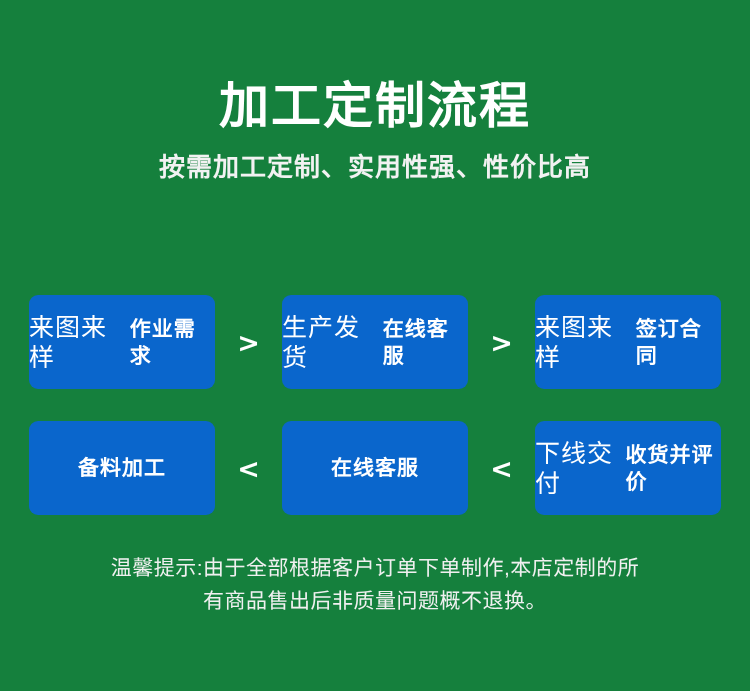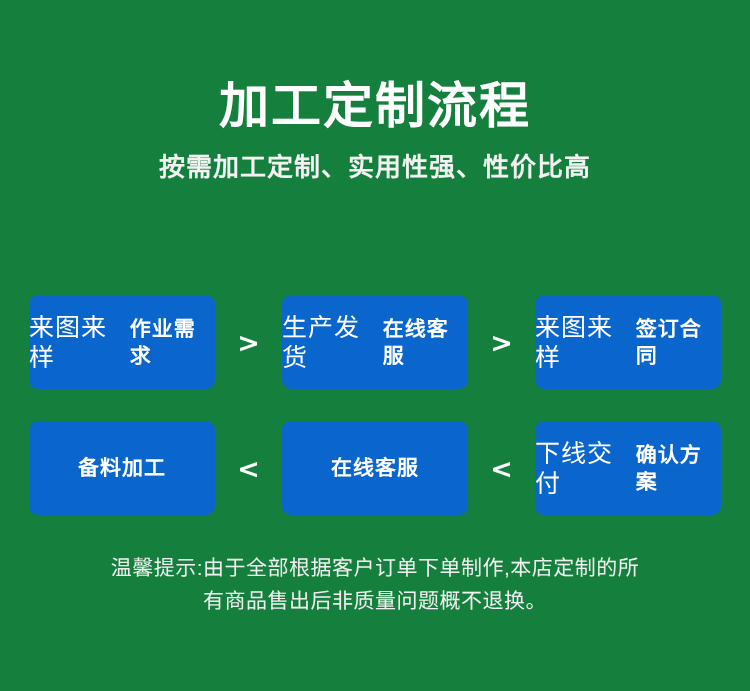--- a/index.html
+++ b/index.html
@@ -153,21 +153,21 @@
       <div class="flow-arrow">&gt;</div>
       <div class="step-box">
         <span class="step-primary">来图来样</span>
         <span class="step-secondary">签订合同</span>
       </div>
     </div>
 
     <div class="flow-row reverse">
       <div class="step-box">
         <span class="step-primary">下线交付</span>
-        <span class="step-secondary">确认方案</span>
+        <span class="step-secondary">收货并评价</span>
       </div>
       <div class="flow-arrow">&lt;</div>
       <div class="step-box">
         <span class="step-secondary">在线客服</span>
       </div>
       <div class="flow-arrow">&lt;</div>
       <div class="step-box">
         <span class="step-secondary">备料加工</span>
       </div>
     </div>

